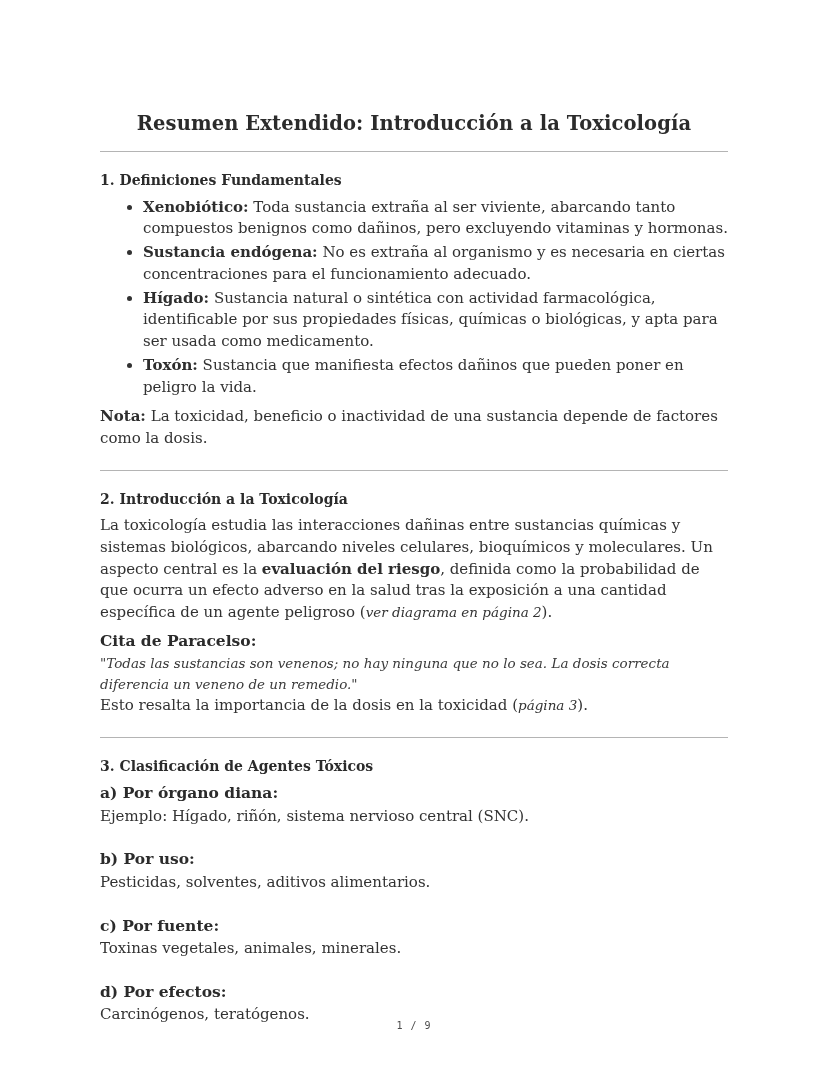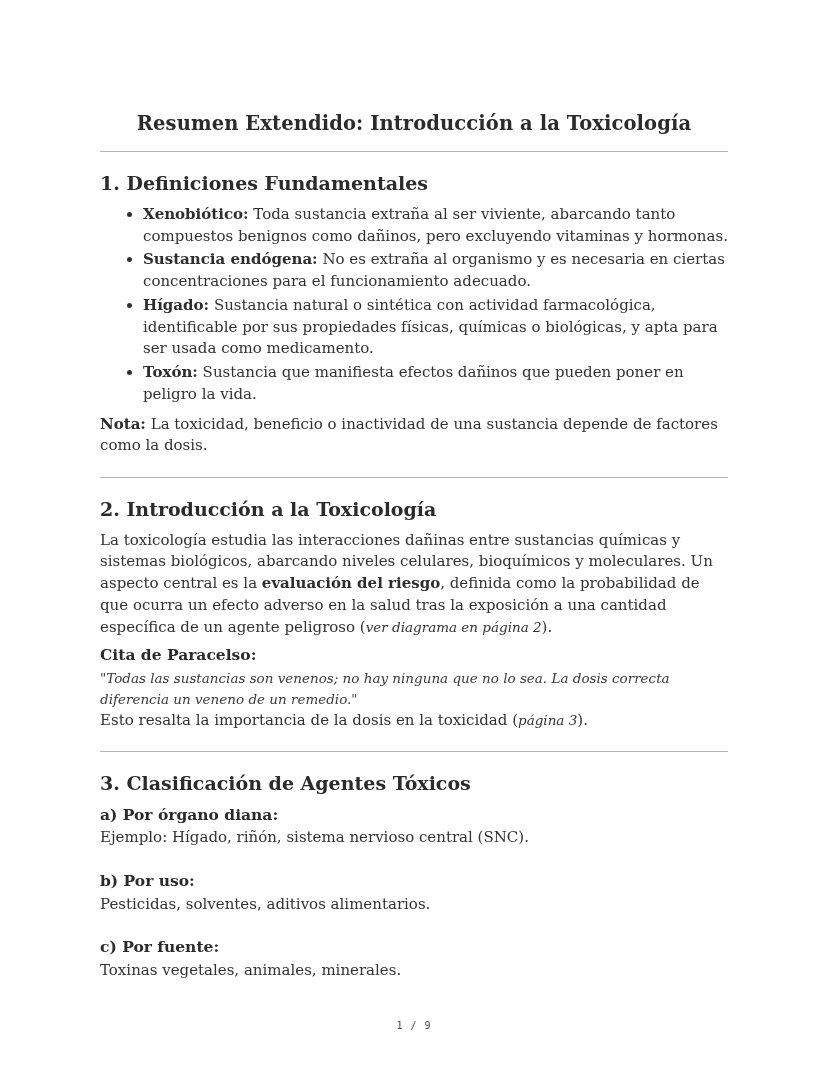--- a/index.html
+++ b/index.html
@@ -35,21 +35,21 @@
 
   .rule {
     border: 0;
     border-top: 1px solid #b4b4b4;
     height: 0;
     margin: 0 0 14px 0;
   }
   .rule-mid { margin: 20px 0 14px 0; }
 
   .section-heading {
-    font-size: 19px;
+    font-size: 14px;
     font-weight: 700;
     color: #2b2b2b;
     margin-bottom: 6px;
     margin-top: 18px;
   }
 
   ul.def-list {
     list-style: disc;
     padding-left: 43px;
   }
@@ -144,18 +144,22 @@
       <div class="subsection">
         <div class="sub-heading">b) Por uso:</div>
         <div class="sub-text">Pesticidas, solventes, aditivos alimentarios.</div>
       </div>
 
       <div class="subsection">
         <div class="sub-heading">c) Por fuente:</div>
         <div class="sub-text">Toxinas vegetales, animales, minerales.</div>
       </div>
 
+      <div class="subsection">
+        <div class="sub-heading">d) Por efectos:</div>
+        <div class="sub-text">Carcinógenos, teratógenos.</div>
+      </div>
     </div>
 
   </div>
 
   <div class="page-footer">1 / 9</div>
 </div>
 
 </body></html>

